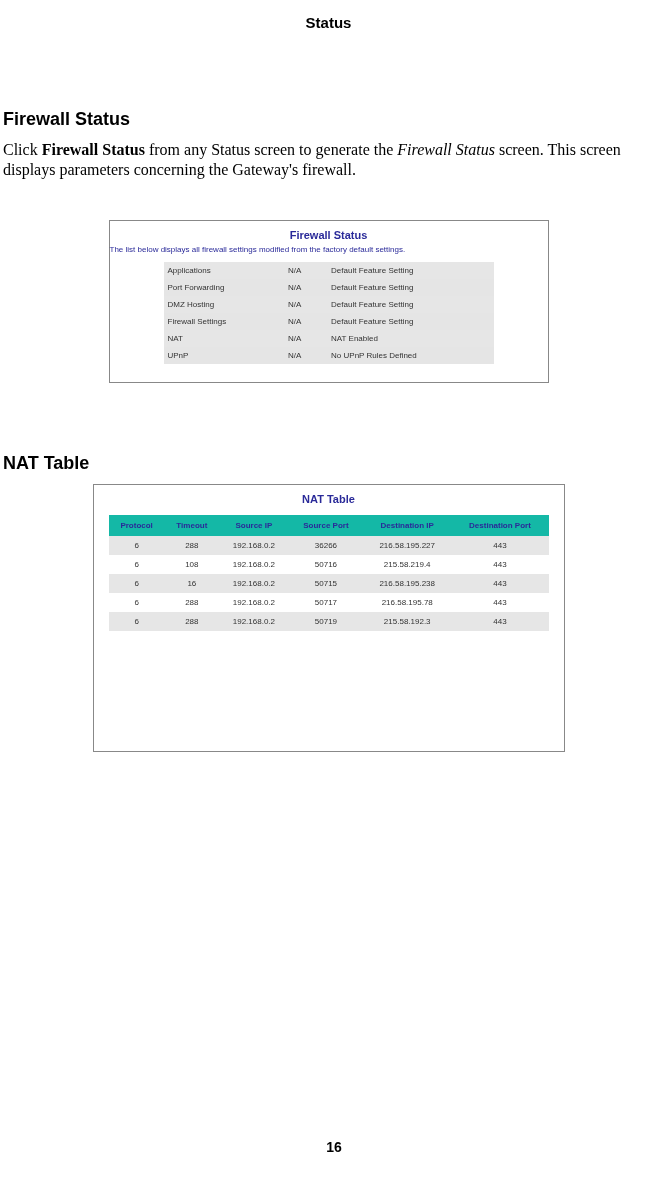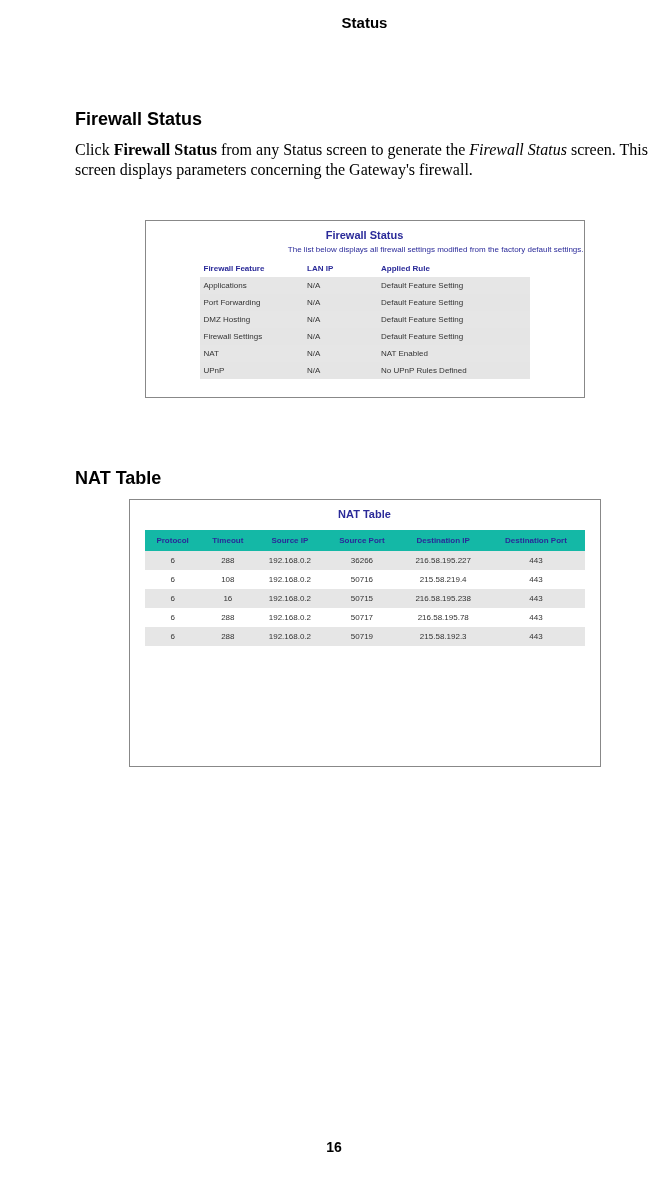--- a/index.html
+++ b/index.html
@@ -6,23 +6,22 @@
     margin: 0;
     padding: 0;
     font-family: Georgia, 'Times New Roman', serif;
     width: 668px;
     height: 1191px;
     background: #fff;
     color: #000;
     position: relative;
   }
   .page {
-    padding: 12px 14px 0 27px;
+    padding: 12px 14px 0 3px;
     box-sizing: border-box;
-    margin-left: 48px;
   }
   .header {
     text-align: center;
     font-weight: bold;
     font-size: 15px;
     margin-top: 2px;
     font-family: Verdana, Geneva, sans-serif;
     margin-bottom: 78px;
   }
   h2.section {
@@ -57,21 +56,21 @@
 
   .fig-title {
     text-align: center;
     font-family: Arial, sans-serif;
     font-weight: bold;
     font-size: 11px;
     color: #2a2a99;
     margin: 8px 0 4px 0;
   }
   .fig-desc {
-    text-align: right;
+    text-align: left;
     font-family: Arial, sans-serif;
     font-size: 8px;
     color: #2a2a99;
     margin: 0 0 8px 0;
   }
 
   .fw-table {
     margin: 0 auto 18px auto;
     border-collapse: collapse;
     font-family: Arial, sans-serif;
@@ -138,25 +137,20 @@
   <p class="body">
     <span>Click </span><span class="bold">Firewall Status</span><span> from any Status screen to generate the </span><span class="ital">Firewall Status</span><span> screen. This screen displays parameters concerning the Gateway's firewall.</span>
   </p>
 
   <div class="figure-wrap">
     <div class="figure fig1">
       <div class="fig-title">Firewall Status</div>
       <div class="fig-desc">The list below displays all firewall settings modified from the factory default settings.</div>
       <table class="fw-table">
         <tbody>
-            <tr>
-          <th class="fw-col1">Firewall Feature</th>
-          <th class="fw-col2">LAN IP</th>
-          <th class="fw-col3">Applied Rule</th>
-        </tr>
         <tr class="even">
               <td>Applications</td>
               <td>N/A</td>
               <td>Default Feature Setting</td>
             </tr>
         <tr class="odd">
               <td>Port Forwarding</td>
               <td>N/A</td>
               <td>Default Feature Setting</td>
             </tr>

